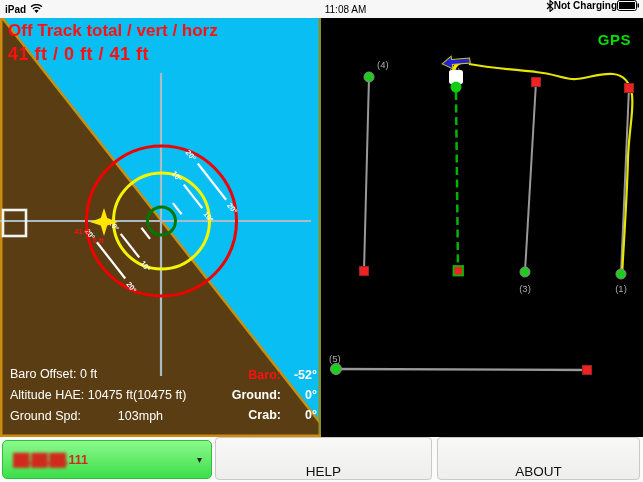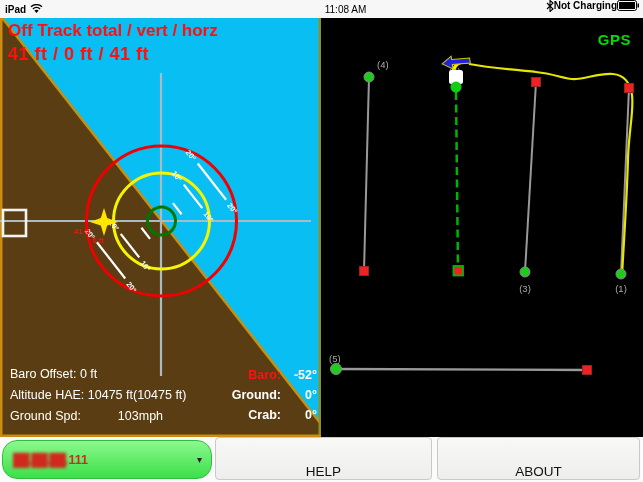--- a/index.html
+++ b/index.html
@@ -23,21 +23,21 @@
   .offtrack .val{font-size:18px;margin-top:3px;letter-spacing:.5px;}
   .stats{position:absolute;left:10px;bottom:10px;color:#fff;font-weight:normal;font-size:12.5px;line-height:21px;margin-top:39px;}
   .rpc{position:absolute;right:4px;bottom:12px;font-weight:bold;font-size:12.5px;line-height:20px;text-align:right;}
   .rpc .row{display:flex;justify-content:flex-end;}
   .rpc .l{color:#fff;}
   .rpc .l.red{color:#ff1111;}
   .rpc .v{display:inline-block;width:36px;color:#fff;text-align:right;}
 
   
   .bottombar{position:absolute;left:0;top:437px;width:643px;height:45px;background:#fbfbfb;}
-  .ip-dropdown{position:absolute;left:2px;top:3px;width:210px;height:39px;border-radius:15px;border:1px solid #2fbf3c;background:linear-gradient(#8bf98d,#3cdf49);display:flex;align-items:center;padding:0 10px;cursor:pointer;}
+  .ip-dropdown{position:absolute;left:2px;top:3px;width:210px;height:39px;border-radius:5px;border:1px solid #2fbf3c;background:linear-gradient(#8bf98d,#3cdf49);display:flex;align-items:center;padding:0 10px;cursor:pointer;}
   .ip-text{color:#d02a1e;font-weight:bold;font-size:12.5px;display:flex;align-items:center;}
   .ip-redacted{filter:blur(1.4px);letter-spacing:-1px;margin-right:1px;}
   .dd-arrow{position:absolute;right:9px;top:50%;transform:translateY(-56%);font-size:10px;color:#222;}
   .bar-btn{position:absolute;top:0;height:43px;border:1px solid #c9c9c7;border-radius:4px;background:linear-gradient(#f8f8f6,#eeeeec);display:flex;align-items:flex-end;justify-content:center;font-size:13.5px;color:#111;cursor:pointer;}
   .btn-help{left:215px;width:217px;}
   .btn-about{left:437px;width:203px;}
 
   .gps-label{position:absolute;right:12px;top:13px;color:#00dd00;font-weight:bold;font-size:15px;letter-spacing:.5px;}
 </style>
 </head>

